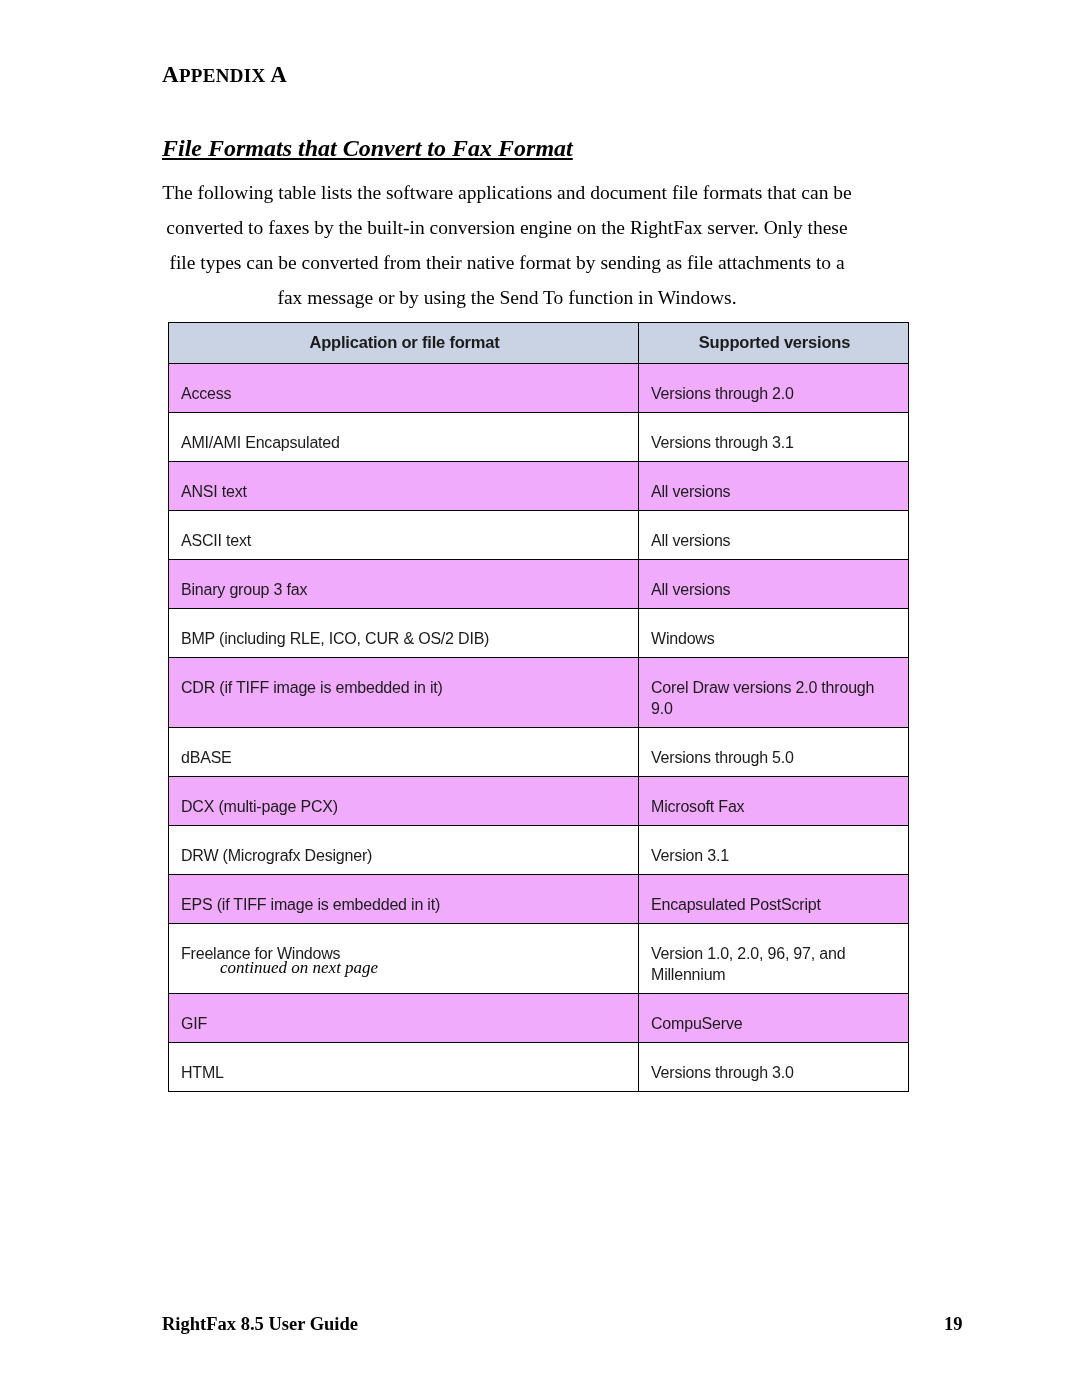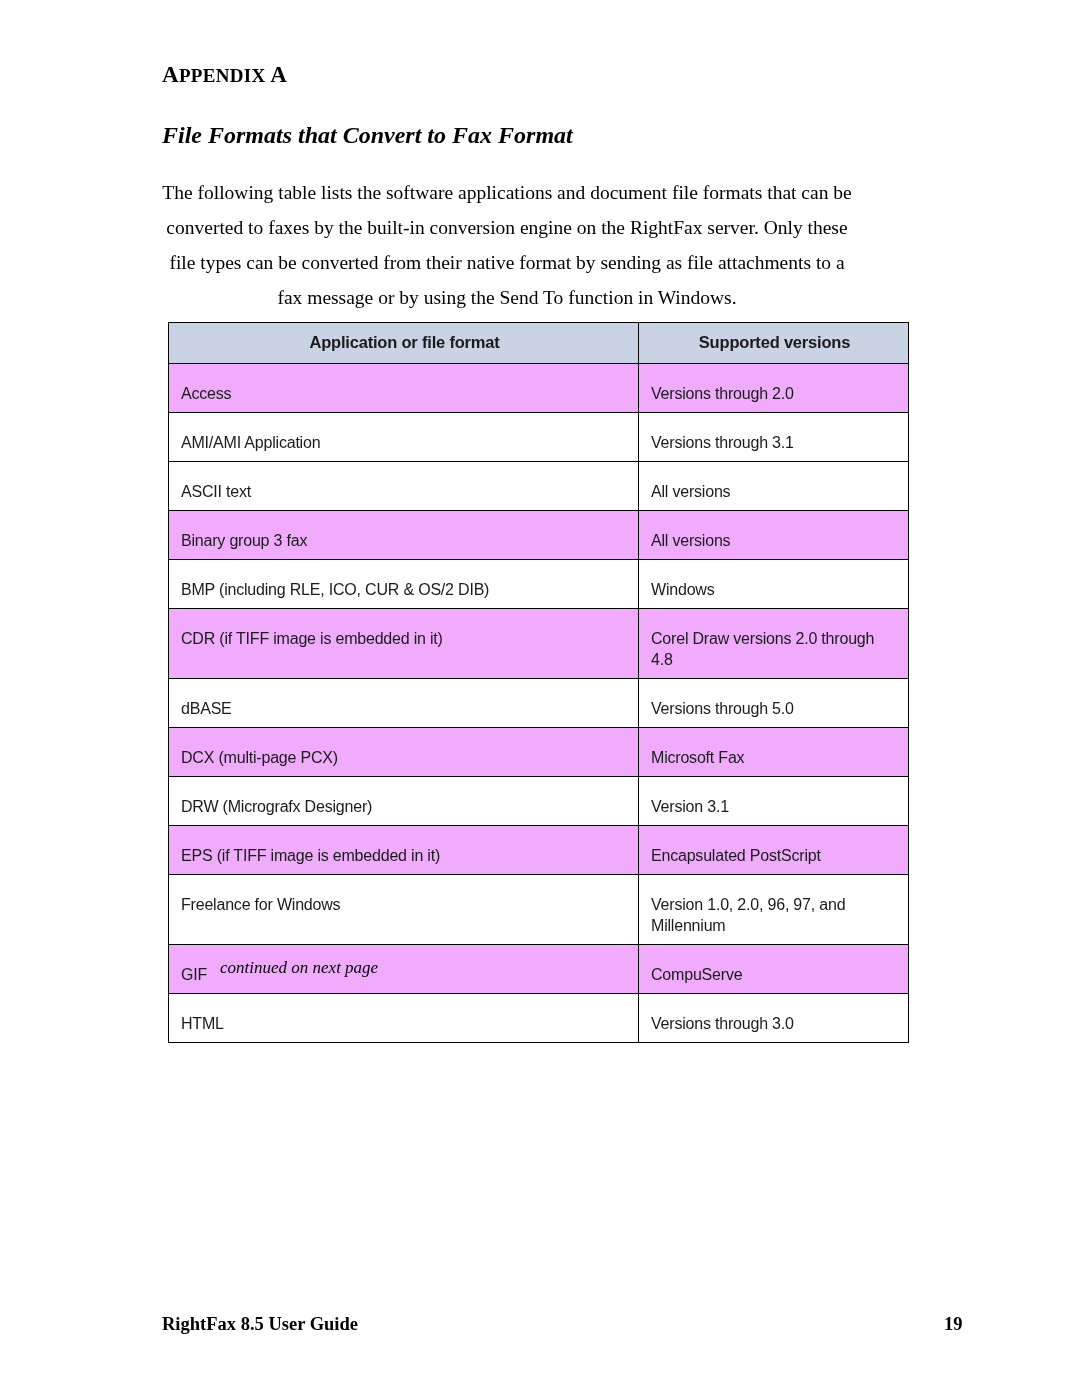--- a/index.html
+++ b/index.html
@@ -30,25 +30,26 @@
     font-weight: bold;
     font-size: 23px;
     letter-spacing: 0.3px;
   }
   .appendix-title .small-caps {
     font-size: 19px;
   }
   .doc-subtitle {
     position: absolute;
     left: 162px;
-    top: 122px;
+    top: 135px;
     font-family: "Liberation Serif", serif;
     font-style: italic;
     font-weight: bold;
     font-size: 24px;
+    text-decoration: underline;
   }
 
   
   .intro {
     position: absolute;
     left: 162px;
     top: 175px;
     width: 690px;
     font-size: 19.5px;
     line-height: 35px;
@@ -153,38 +154,42 @@
           <th>Application or file format</th>
           <th>Supported versions</th>
         </tr>
       </thead>
       <tbody>
         <tr class="alt">
           <td>Access</td>
           <td>Versions through 2.0</td>
         </tr>
         <tr class="plain">
-          <td>AMI/AMI Application</td>
+          <td>AMI/AMI Encapsulated</td>
           <td>Versions through 3.1</td>
+        </tr>
+        <tr class="alt">
+          <td>ANSI text</td>
+          <td>All versions</td>
         </tr>
         <tr class="plain">
           <td>ASCII text</td>
           <td>All versions</td>
         </tr>
         <tr class="alt">
           <td>Binary group 3 fax</td>
           <td>All versions</td>
         </tr>
         <tr class="plain">
           <td>BMP (including RLE, ICO, CUR &amp; OS/2 DIB)</td>
           <td>Windows</td>
         </tr>
         <tr class="alt">
           <td class="tall">CDR (if TIFF image is embedded in it)</td>
-          <td class="tall">Corel Draw versions 2.0 through 4.8</td>
+          <td class="tall">Corel Draw versions 2.0 through 9.0</td>
         </tr>
         <tr class="plain">
           <td>dBASE</td>
           <td>Versions through 5.0</td>
         </tr>
         <tr class="alt">
           <td>DCX (multi-page PCX)</td>
           <td>Microsoft Fax</td>
         </tr>
         <tr class="plain">

